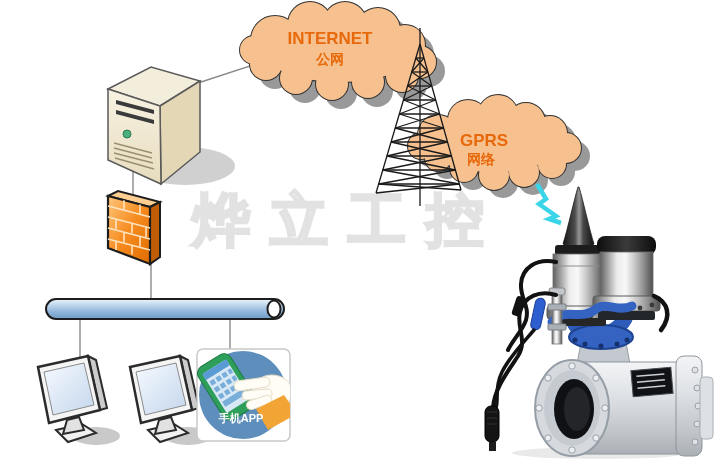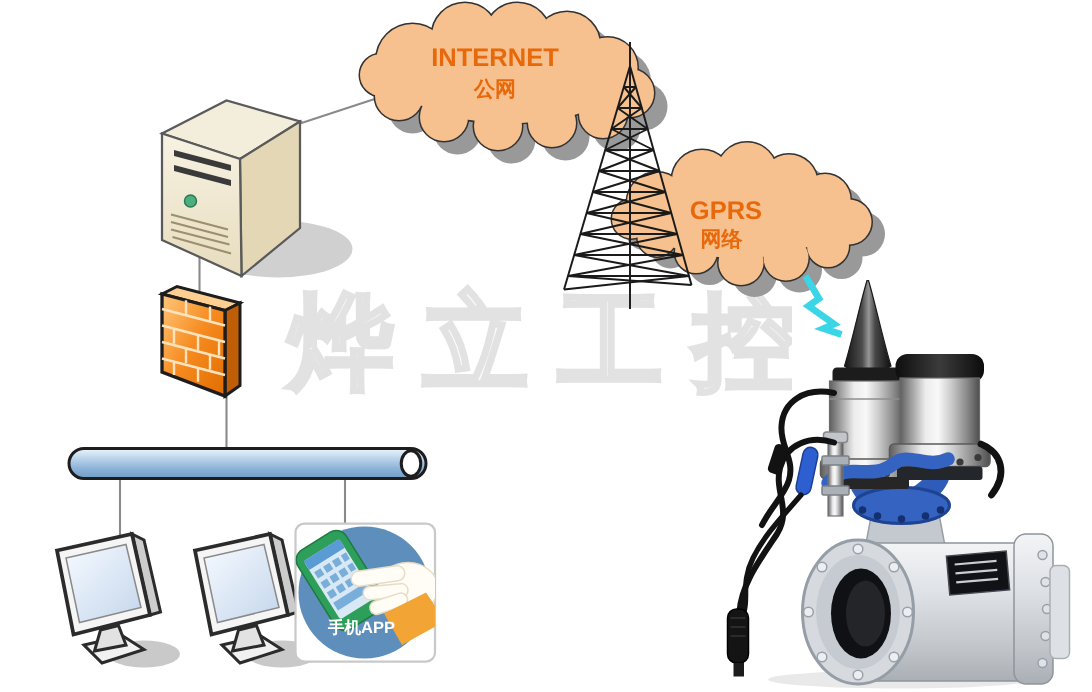--- a/index.html
+++ b/index.html
@@ -1,20 +1,20 @@
 <!DOCTYPE html>
 <html><head>
 <meta charset="utf-8">
 <style>
   html,body{margin:0;padding:0;background:#fff;font-family:"Liberation Sans",sans-serif;}
   #stage{position:relative;width:728px;height:461px;background:#ffffff;overflow:hidden;}
   #stage svg{position:absolute;left:0;top:0;z-index:2;}
   .watermark{
     position:absolute;left:192px;top:182px;z-index:1;
-    font-size:70px;font-weight:bold;letter-spacing:20px;white-space:nowrap;
+    font-size:58px;font-weight:bold;letter-spacing:20px;white-space:nowrap;
     color:#fbfbfb;-webkit-text-stroke:2.5px #e2e2e2;
     font-family:Liberation Sans, sans-serif;
   }
   text{font-family:"Liberation Sans",sans-serif;}
   .cloud-title{font-size:17px;font-weight:bold;}
   .cloud-sub{font-size:14px;font-weight:bold;}
   .app-label{font-size:11px;font-weight:bold;}
 </style>
 </head>
 <body>

